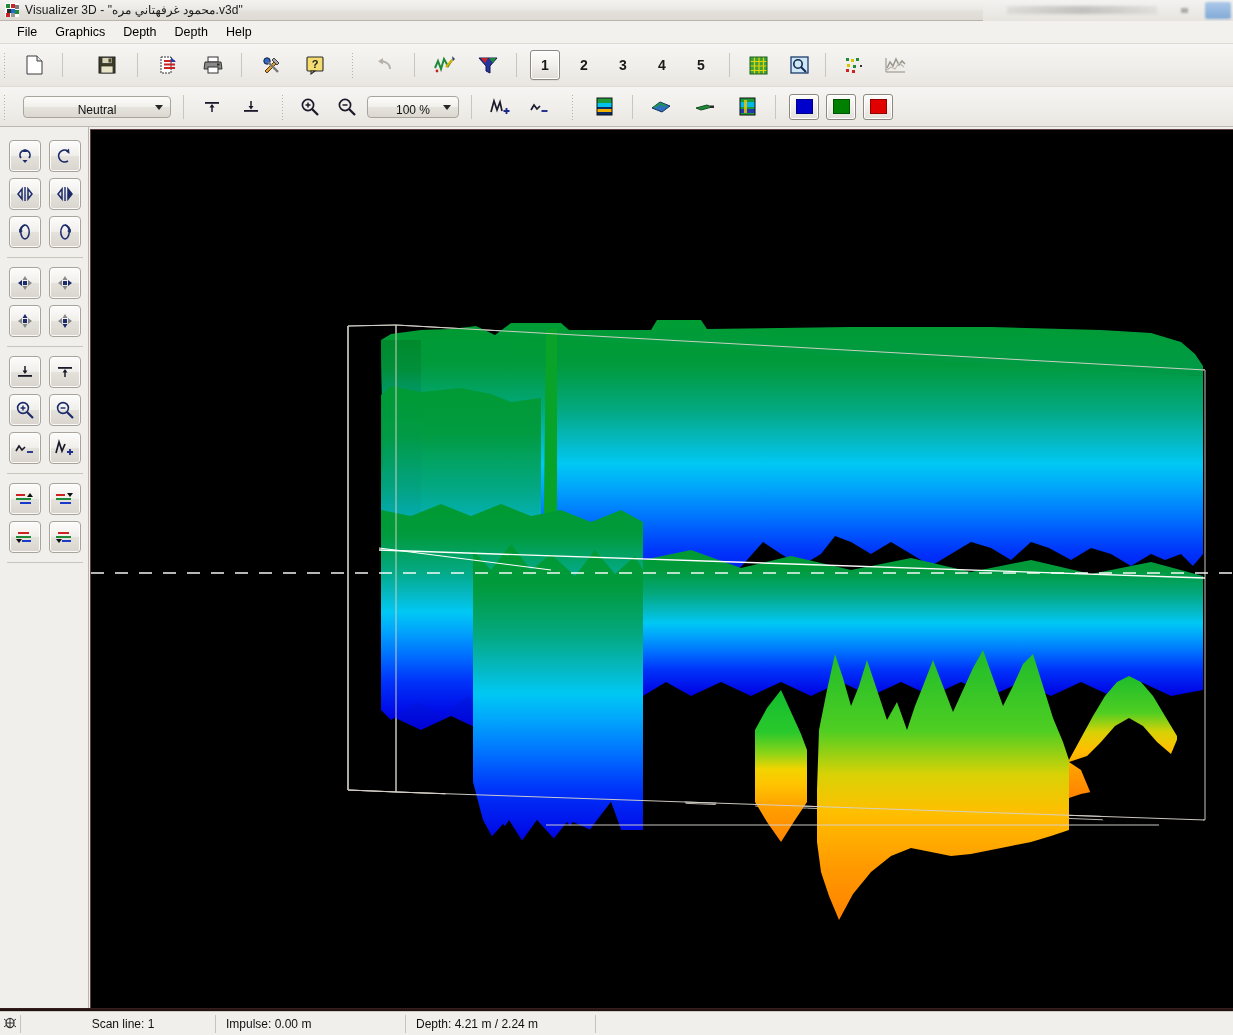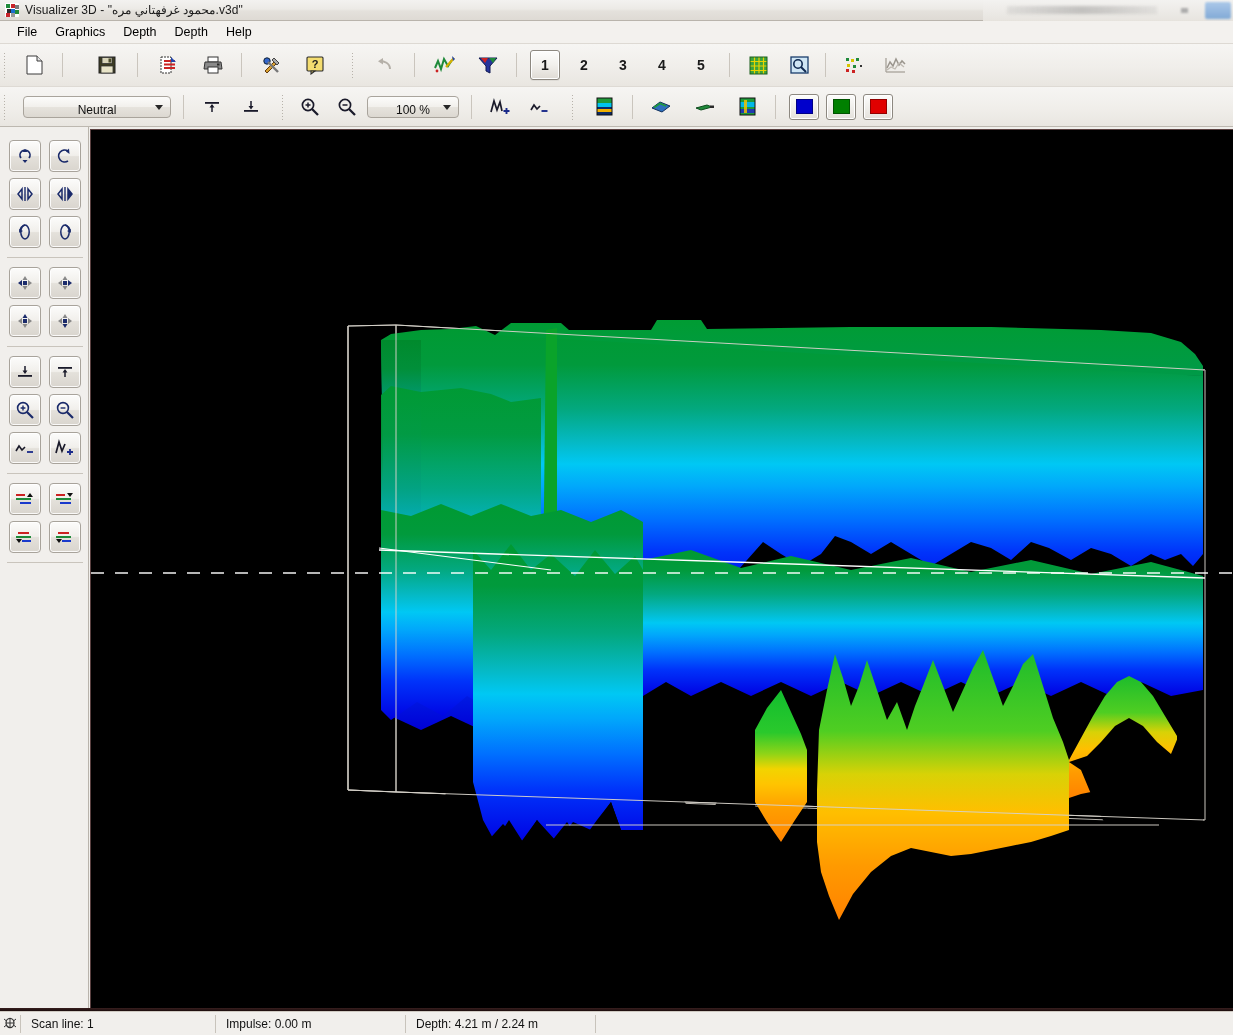--- a/index.html
+++ b/index.html
@@ -155,21 +155,21 @@
     position:absolute; left:0; bottom:0; width:1233px; height:24px;
     background:#f1efec; border-top:1px solid #cfcac2;
     display:flex; align-items:center;
   }
   .sb-icon { width:20px; text-align:center; font-size:11px; color:#333; flex:none; }
   .sb-cell {
     font-size:12px; color:#111; padding-left:10px;
     border-left:1px solid #c8c3bb; height:18px; line-height:18px;
     white-space:nowrap; flex:none;
   }
-  #status-scanline { width:195px; }
+  #status-scanline { width:195px;text-align:center; }
   #status-impulse  { width:190px; }
   #status-depth    { width:190px; }
   #status-blank    { flex:1 1 auto; }
   .sb-topline {
     position:absolute; left:0; bottom:24px; width:1233px; height:3px;
     background: linear-gradient(to bottom,#3a2020,#1b0c0c);
   }
 </style>
 </head>
 <body>

